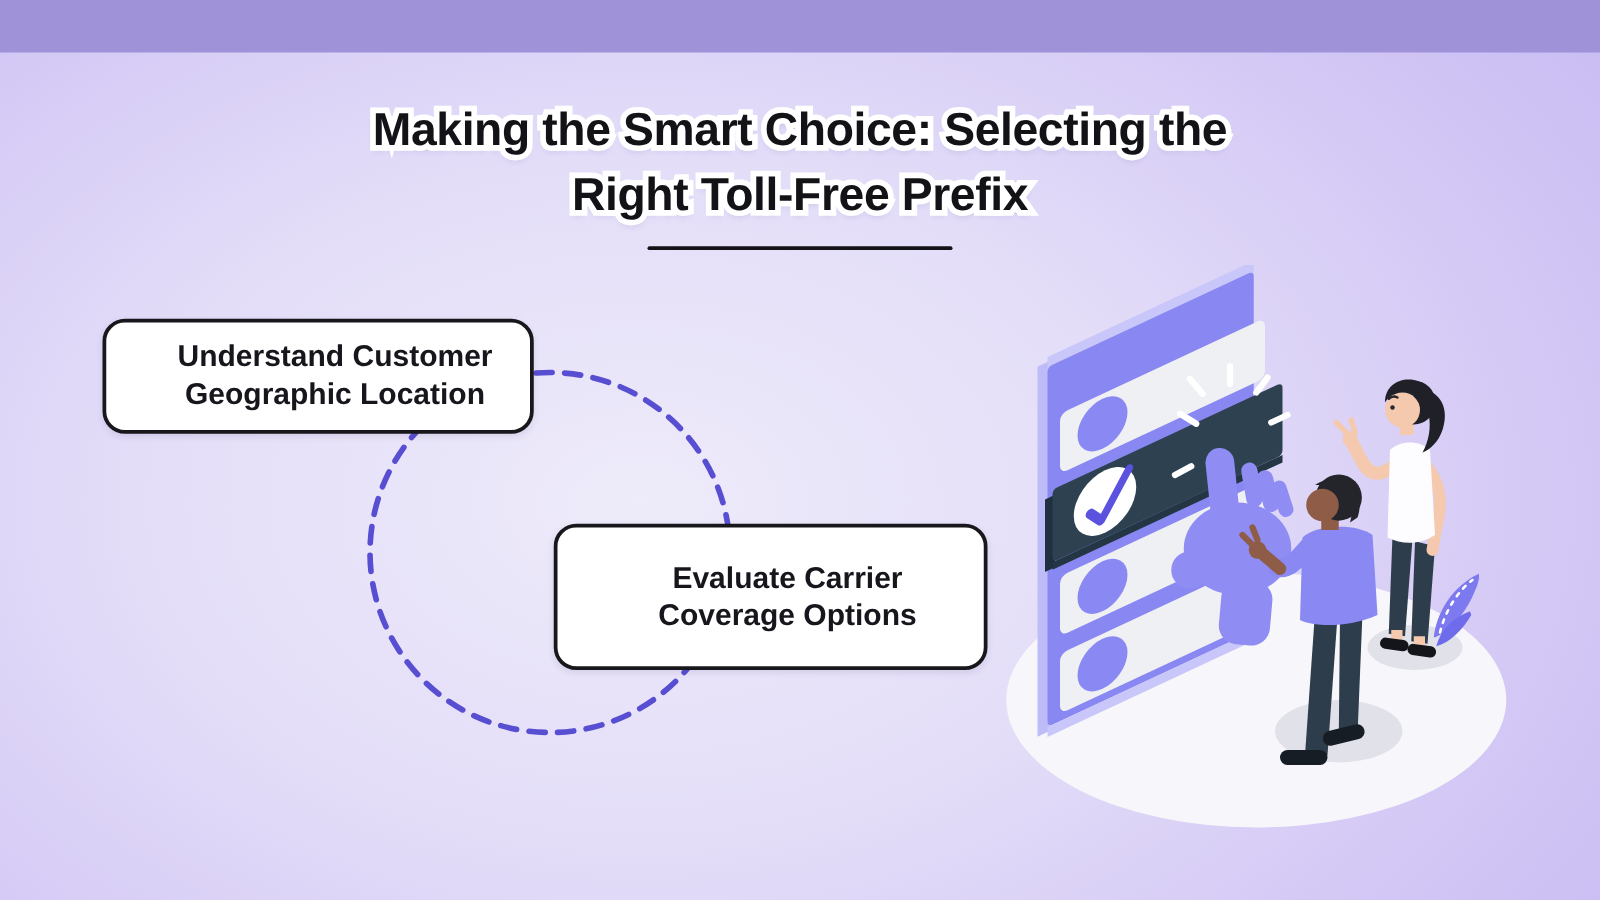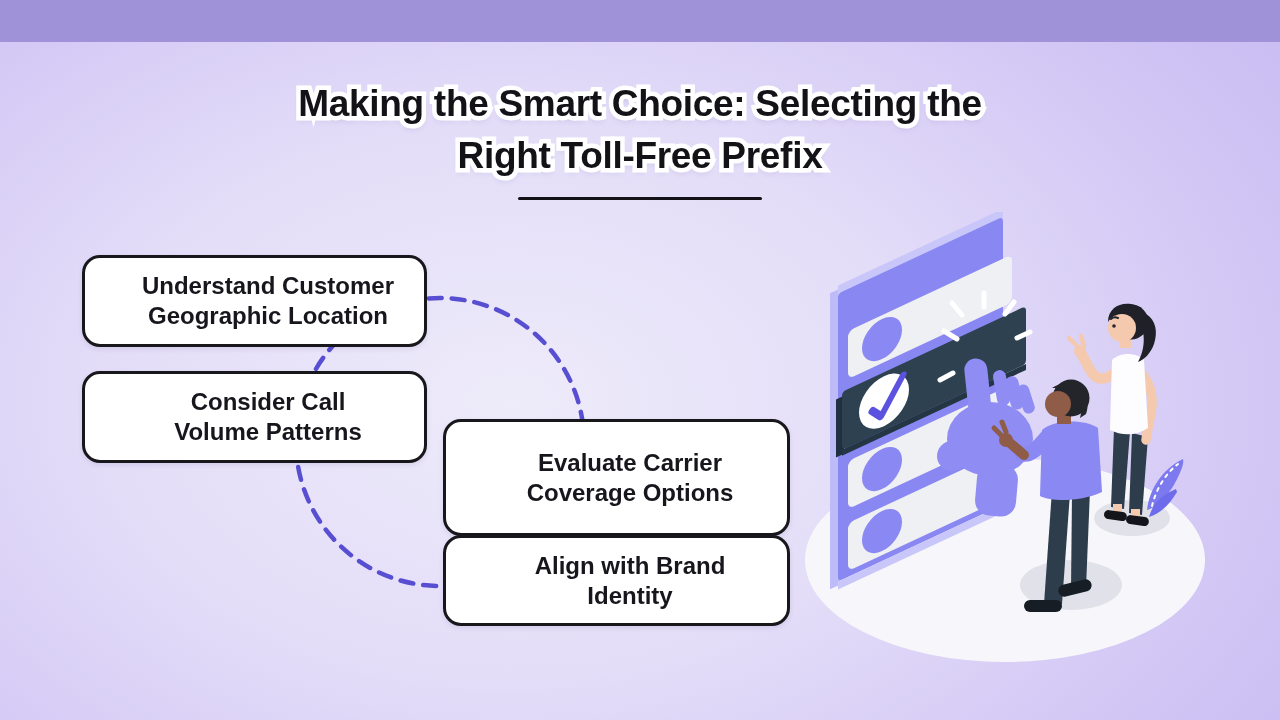--- a/index.html
+++ b/index.html
@@ -58,26 +58,22 @@
     </div>
     <div class="title-line">
       <span class="stroke" aria-hidden="true">Right Toll-Free Prefix</span>
       <span class="fill">Right Toll-Free Prefix</span>
     </div>
   </header>
   <div class="title-underline"></div>
 
   <div class="step step-1">Understand Customer
 Geographic Location</div>
-  <div class="step step-2">Consider Call
-Volume Patterns</div>
   <div class="step step-3">Evaluate Carrier
 Coverage Options</div>
-  <div class="step step-4">Align with Brand
-Identity</div>
 
   <svg class="illus-svg" width="440" height="470" viewBox="0 0 440 470">
 
     <ellipse cx="215" cy="348" rx="200" ry="102" fill="#f7f7fb"></ellipse>
     <ellipse cx="281" cy="373" rx="51" ry="25" fill="#e1e1e9"></ellipse>
     <ellipse cx="342" cy="306" rx="38" ry="18" fill="#e1e1e9"></ellipse>
 
     <g transform="skewY(-25)">
       <rect x="40" y="100" width="10" height="296" fill="#bdbbf8"></rect>
       <rect x="48" y="96" width="165" height="10" fill="#c9c7fa"></rect>

